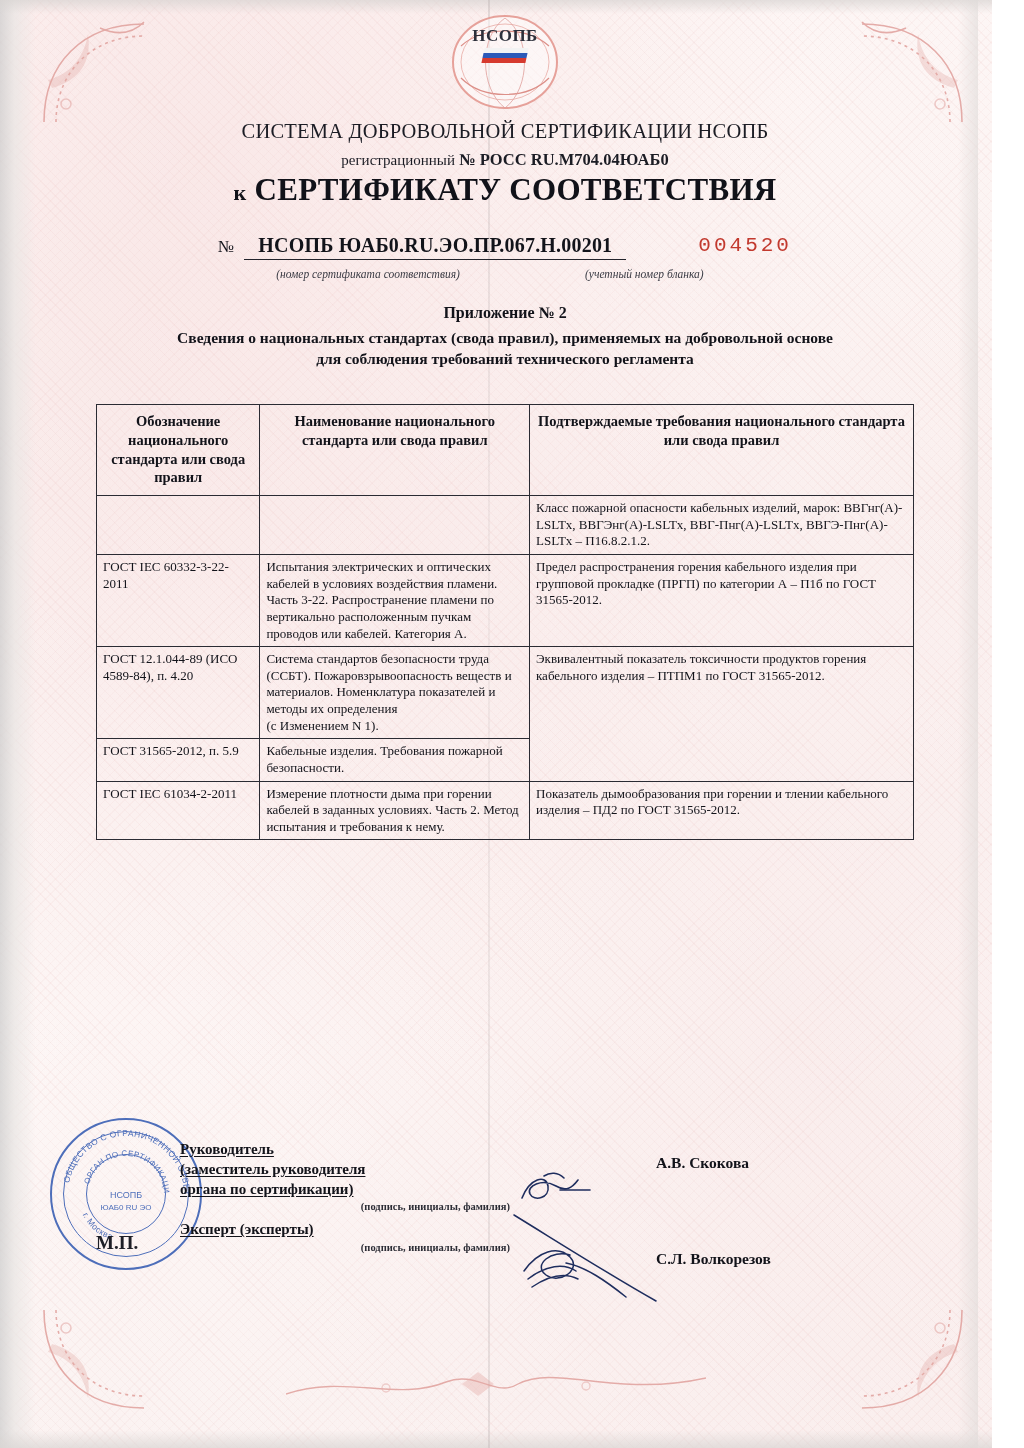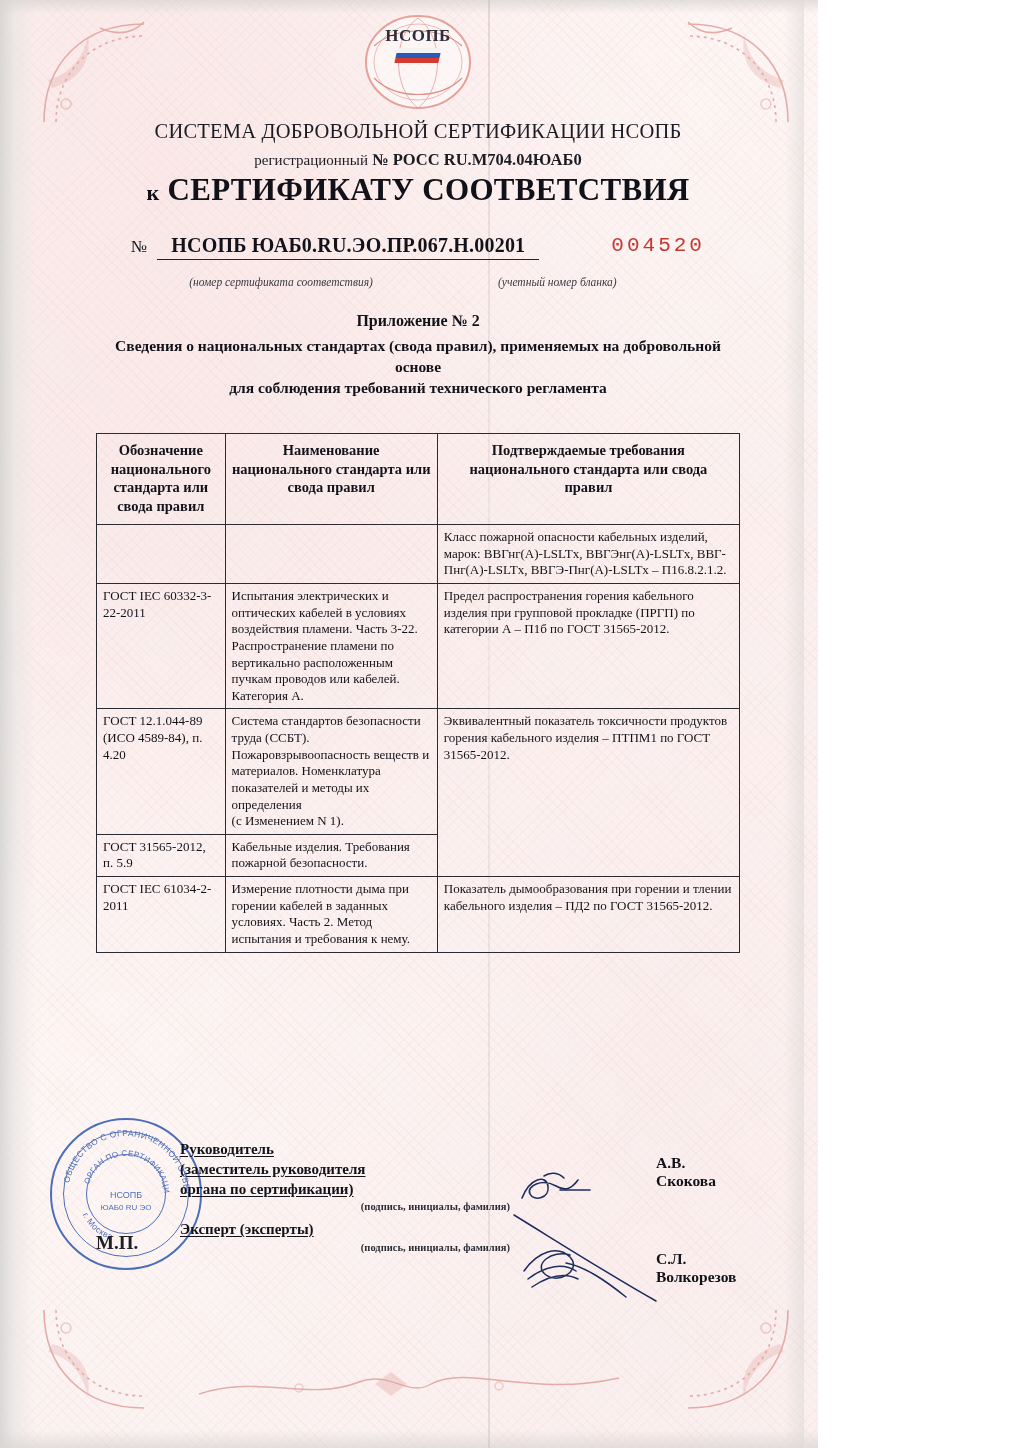--- a/index.html
+++ b/index.html
@@ -6,21 +6,21 @@
     margin: 0;
     padding: 0;
     background: #ffffff;
   }
   body {
     font-family: "Liberation Serif", serif;
     color: #12131a;
   }
   .page {
     position: relative;
-    width: 818px;
+    width: 992px;
     height: 1448px;
     overflow: hidden;
     background:
       radial-gradient(ellipse at 20% 12%, rgba(247,222,222,0.55) 0%, rgba(255,255,255,0) 55%),
       radial-gradient(ellipse at 82% 72%, rgba(246,226,226,0.45) 0%, rgba(255,255,255,0) 55%),
       linear-gradient(180deg, #fdf6f5 0%, #fbf2f1 35%, #fdf7f6 70%, #fbf3f2 100%);
   }
   
   .page::before {
     content: "";
@@ -168,21 +168,21 @@
     color: #c2392e;
     font-size: 21px;
     letter-spacing: 3px;
     margin-left: 62px;
     padding-bottom: 3px;
   }
   .caption-row {
     display: flex;
     justify-content: center;
     gap: 92px;
-    margin-top: 16px;
+    margin-top: 8px;
   }
   .caption {
     font-style: italic;
     font-size: 11.5px;
     color: #3a3b44;
   }
   .cap-left { margin-left: 18px; width: 250px; text-align: center; }
   .cap-right { width: 200px; }
 
   .appendix-title {

